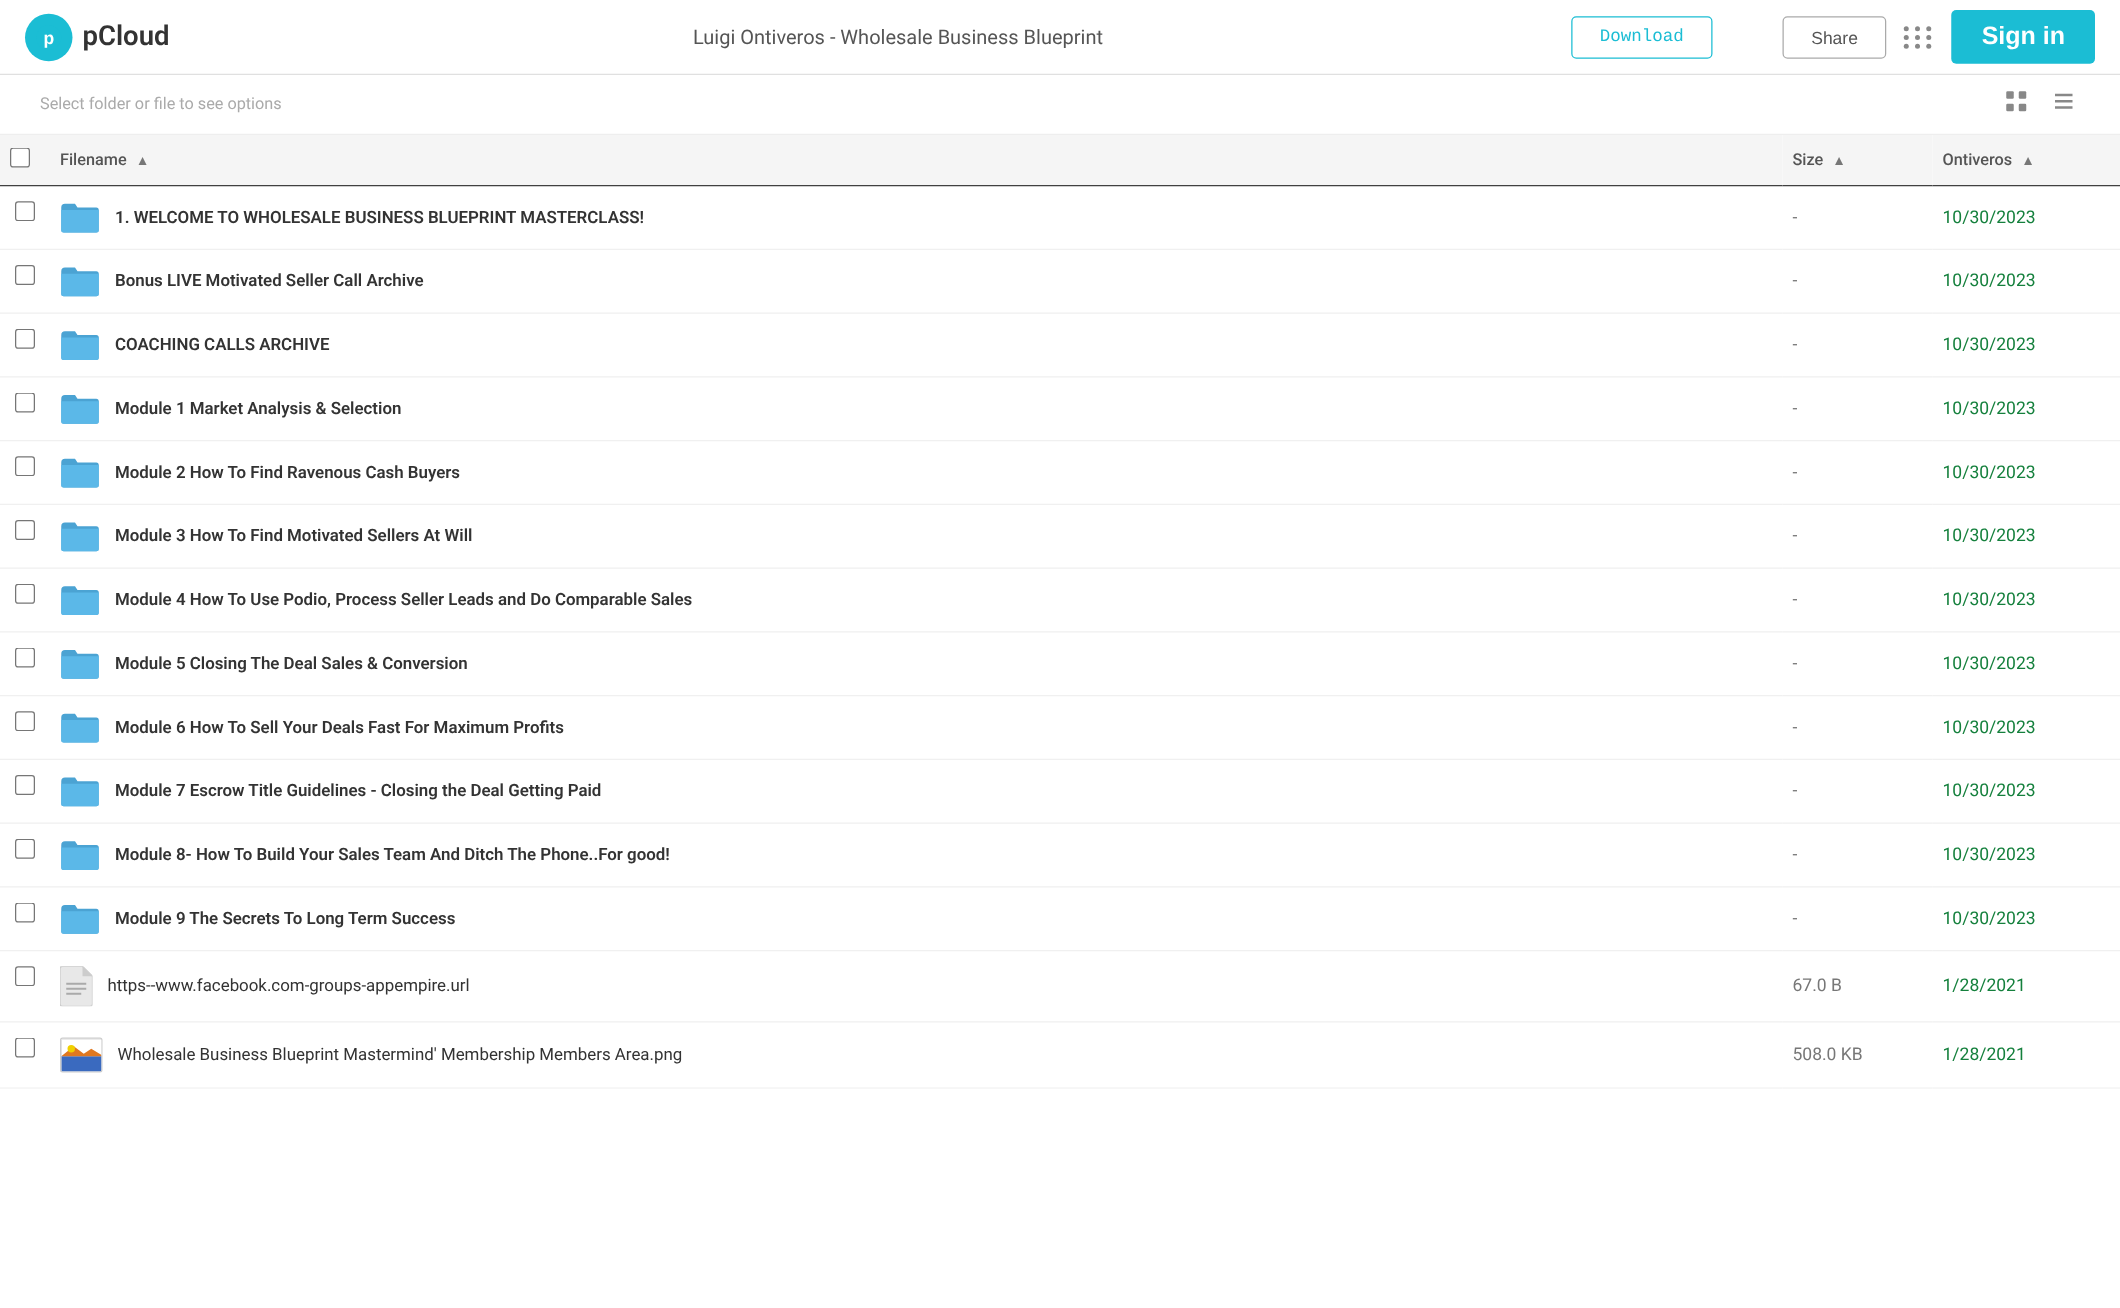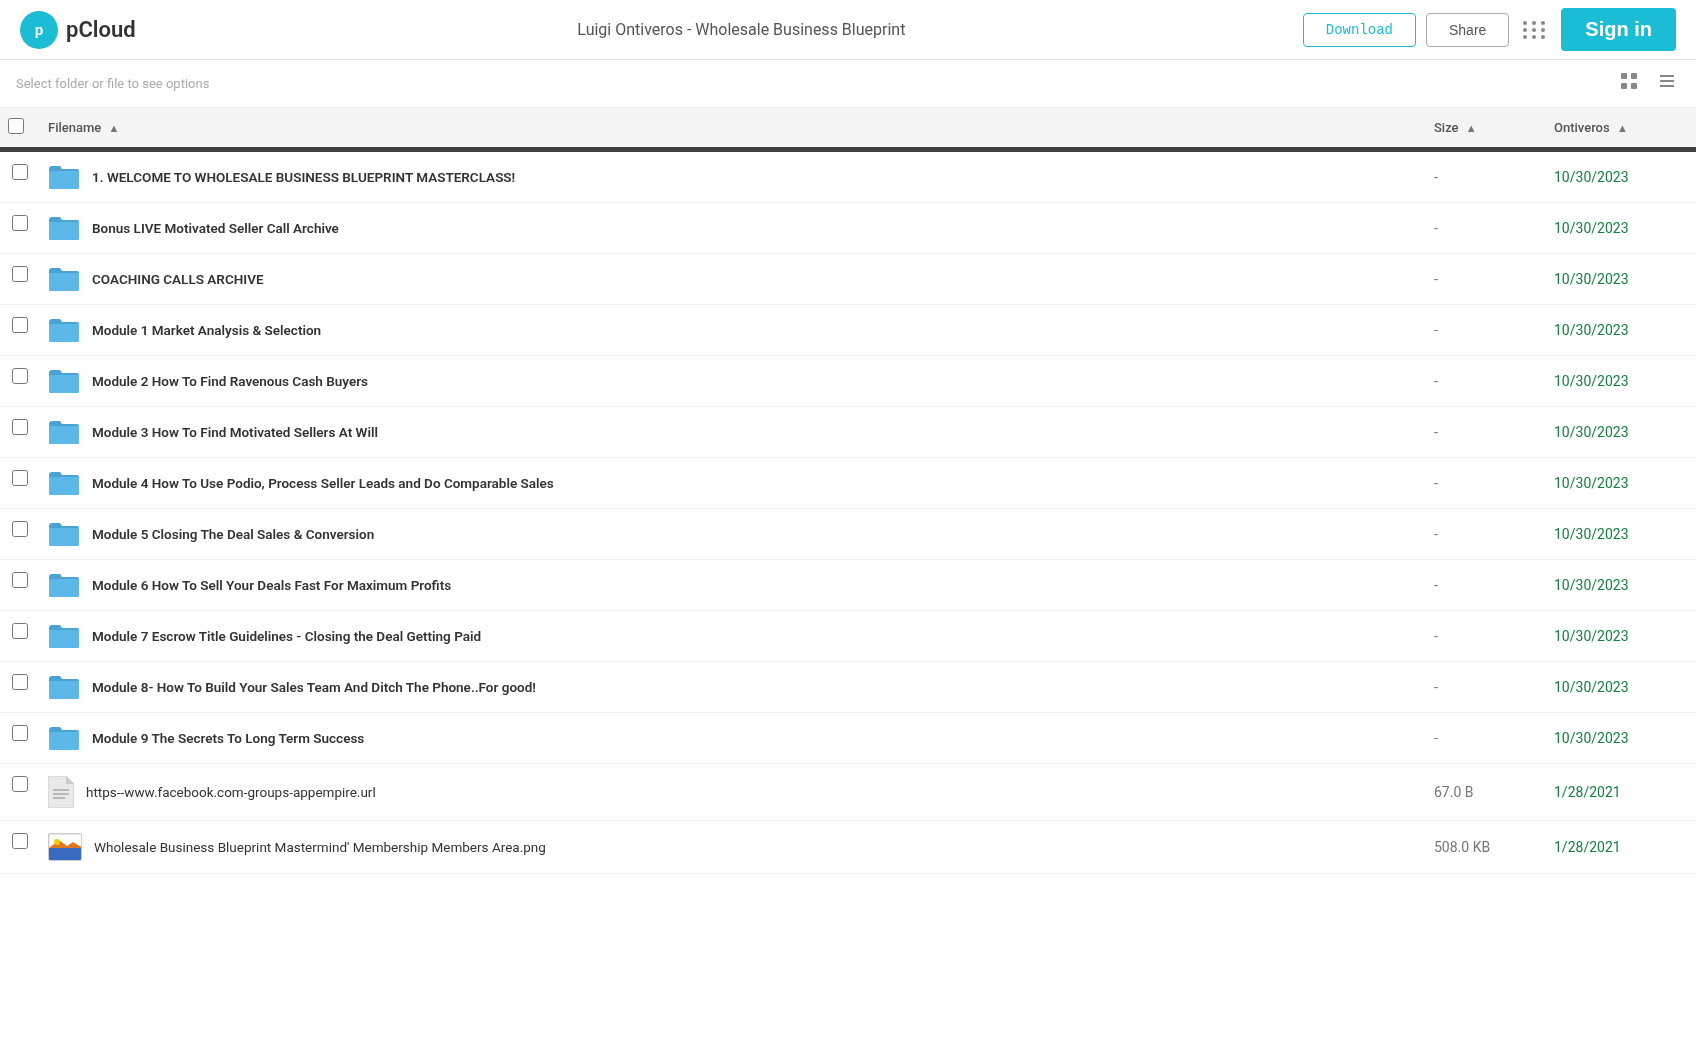--- a/index.html
+++ b/index.html
@@ -59,20 +59,21 @@
       font-family: Liberation Mono, monospace;
     }
     .btn-share {
       padding: 8px 22px;
       border: 1.5px solid #aaa;
       border-radius: 4px;
       background: #fff;
       color: #555;
       cursor: pointer;
       font-size: 14px;
+      margin-left: 46px;
     }
     .grid-dots {
       display: grid;
       grid-template-columns: repeat(3, 6px);
       gap: 3px;
       padding: 4px;
       cursor: pointer;
     }
     .dot {
       width: 4px;
@@ -89,21 +90,21 @@
       font-size: 20px;
       font-weight: 600;
       cursor: pointer;
     }
 
     
     .toolbar {
       display: flex;
       align-items: center;
       justify-content: space-between;
-      padding: 10px 16px;
+      padding: 10px 32px;
       border-bottom: 1px solid #eee;
       background: #fff;
     }
     .toolbar-hint {
       color: #aaa;
       font-size: 13px;
     }
     .toolbar-icons {
       display: flex;
       gap: 12px;
@@ -118,21 +119,21 @@
       padding: 2px 4px;
     }
 
     
     .file-table {
       width: 100%;
       border-collapse: collapse;
     }
     .file-table thead tr {
       background: #f5f5f5;
-      border-bottom: 5px solid #404040;
+      border-bottom: 1px solid #404040;
     }
     .file-table th {
       padding: 10px 8px;
       text-align: left;
       font-weight: 500;
       color: #555;
       font-size: 13px;
       white-space: nowrap;
     }
     .file-table th.sortable {

